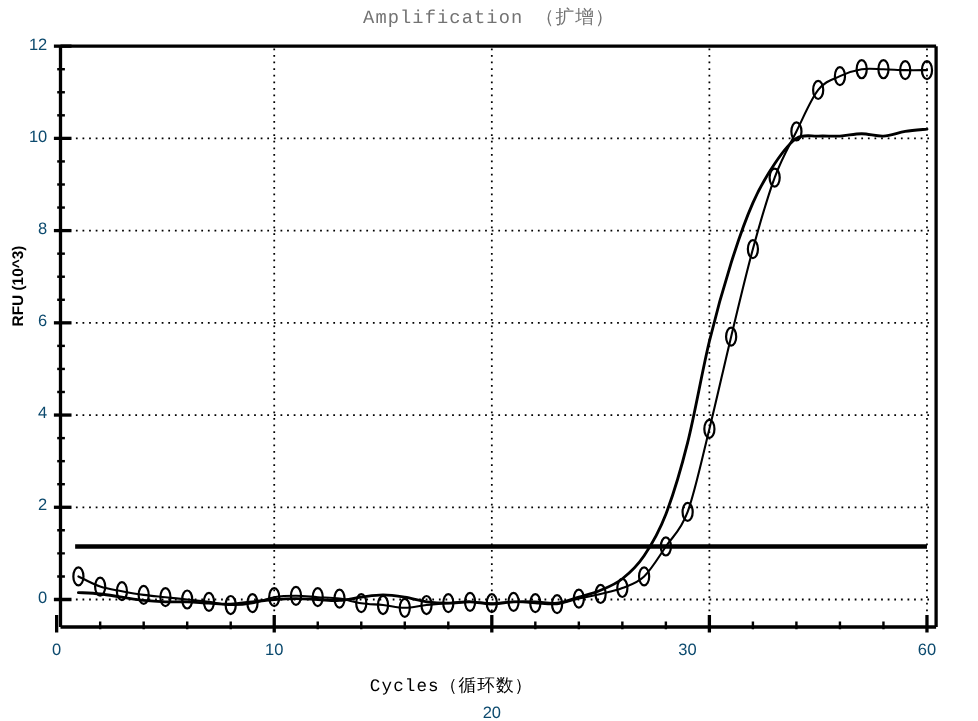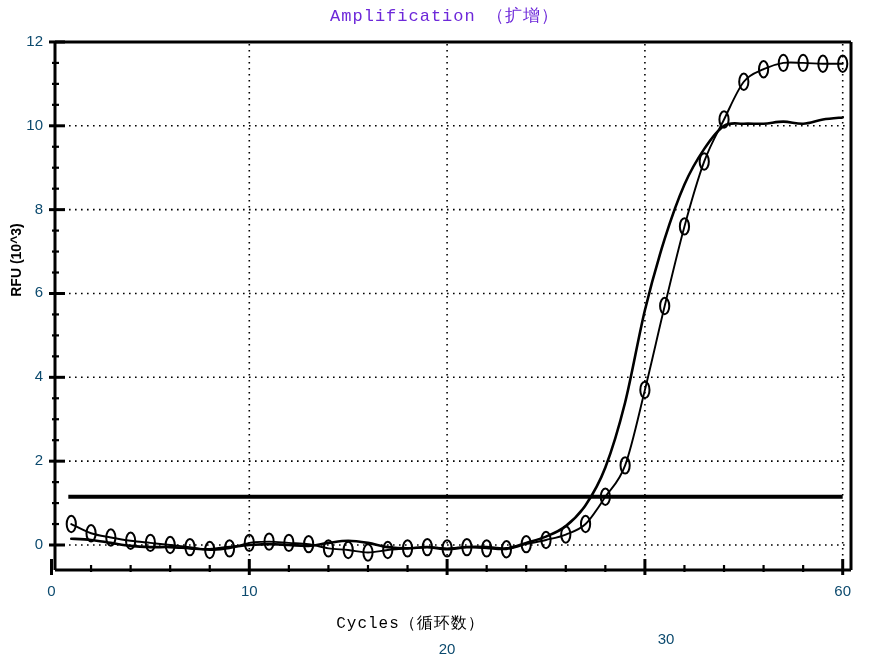--- a/index.html
+++ b/index.html
@@ -23,21 +23,21 @@
   }
   .chart-title {
     position: absolute;
     left: 0;
     top: 4px;
     width: 889px;
     text-align: center;
     font-family: "Liberation Mono", "DejaVu Sans Mono", monospace;
     font-size: 17px;
     letter-spacing: 1px;
-    color: #6d28d9;
+    color: #737373;
     white-space: nowrap;
   }
   .y-axis-title {
     position: absolute;
     left: -54px;
     top: 252px;
     width: 140px;
     text-align: center;
     transform: rotate(-90deg);
     transform-origin: center center;
@@ -217,16 +217,16 @@
       <div class="tick-label y" style="left: 17px; top: 535px;">0</div>
       <div class="tick-label y" style="left: 17px; top: 451.16px;">2</div>
       <div class="tick-label y" style="left: 17px; top: 367.32px;">4</div>
       <div class="tick-label y" style="left: 17px; top: 283.48px;">6</div>
       <div class="tick-label y" style="left: 17px; top: 199.64px;">8</div>
       <div class="tick-label y" style="left: 17px; top: 115.8px;">10</div>
       <div class="tick-label y" style="left: 17px; top: 31.96px;">12</div>
       <div class="tick-label x" style="left: 36.5px; top: 582px;">0</div>
       <div class="tick-label x" style="left: 234.3px; top: 582px;">10</div>
       <div class="tick-label x" style="left: 432.1px; top: 596px; margin-top: 44px;">20</div>
-      <div class="tick-label x" style="left: 651px; top: 582px; margin-top: 48px;">30</div>
+      <div class="tick-label x" style="left: 610px; top: 582px;">30</div>
       <div class="tick-label x" style="left: 827.7px; top: 582px;">60</div>
     </div>
 </div>
 
 </body></html>

